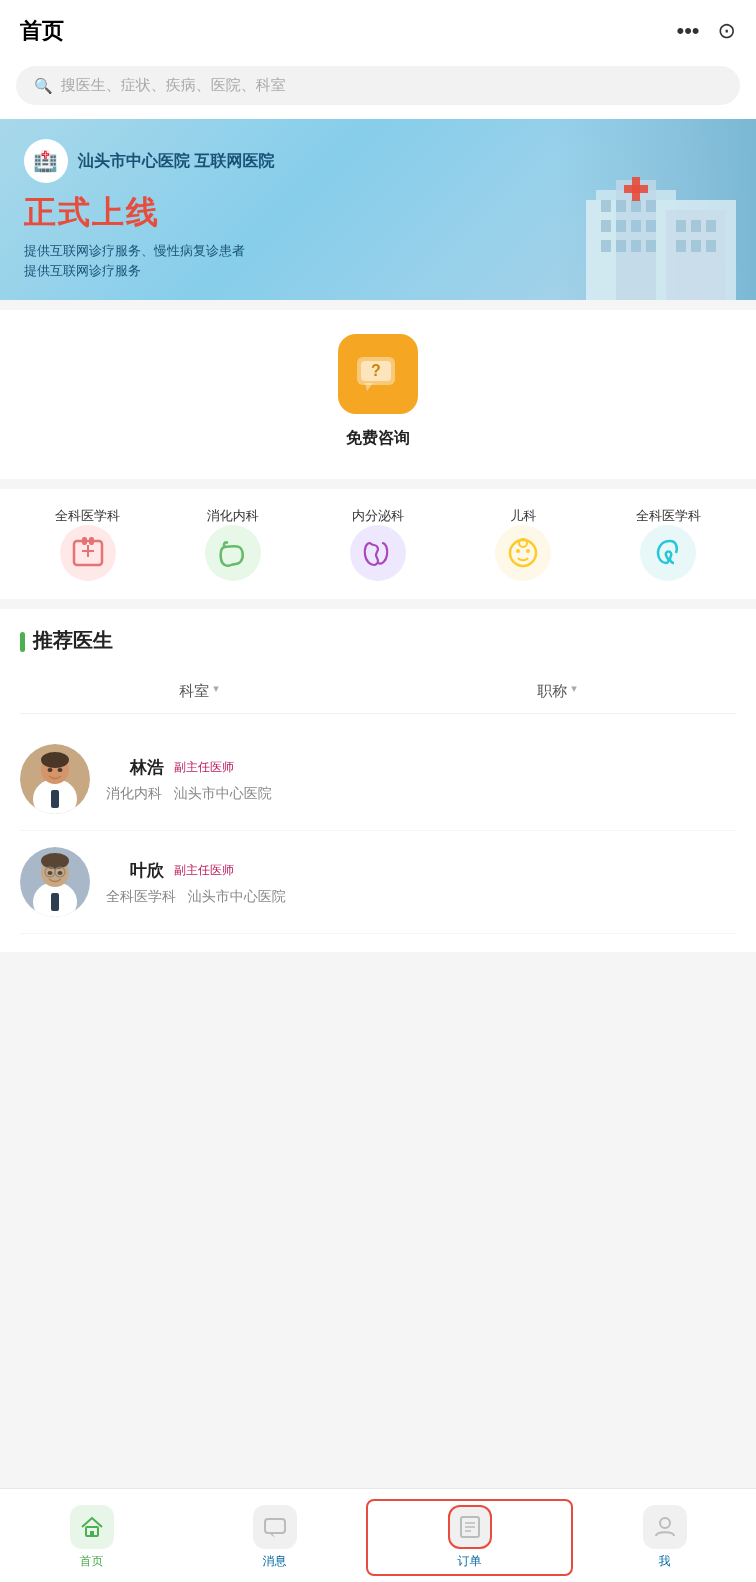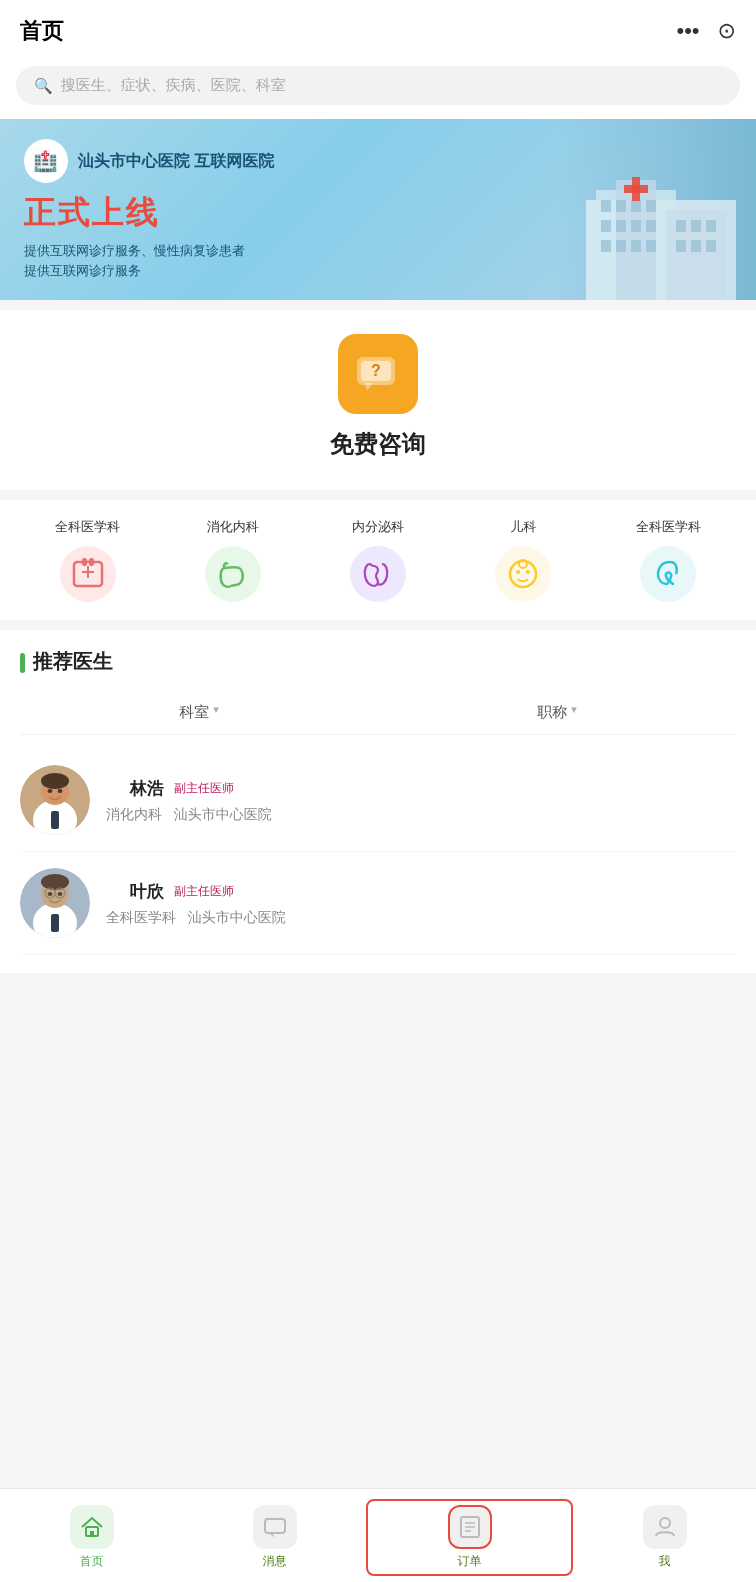--- a/index.html
+++ b/index.html
@@ -134,21 +134,21 @@
       height: 80px;
       background: #f5a623;
       border-radius: 18px;
       display: flex;
       align-items: center;
       justify-content: center;
       margin-bottom: 14px;
       position: relative;
     }
     .consult-title {
-      font-size: 24px;
+      font-size: 16px;
       font-weight: bold;
       color: #222;
       margin-bottom: 6px;
     }
     .consult-desc {
       font-size: 14px;
       color: #888;
       text-align: center;
       line-height: 1.5;
     }
@@ -174,21 +174,21 @@
 
     .dept-grid {
       display: grid;
       grid-template-columns: repeat(5, 1fr);
       gap: 10px;
     }
     .dept-item {
       display: flex;
       flex-direction: column;
       align-items: center;
-      gap: 10px;
+      gap: 0;
       cursor: pointer;
     }
     .dept-name {
       font-size: 13px;
       color: #333;
       text-align: center;
       line-height: 1.4;
     }
     .dept-icon-wrap {
       width: 56px;
@@ -286,21 +286,21 @@
       width: 44px;
       height: 44px;
       border-radius: 12px;
       display: flex;
       align-items: center;
       justify-content: center;
       font-size: 22px;
     }
     .nav-label {
       font-size: 12px;
-      color: #4d7c0f;
+      color: #0369a1;
     }
     .nav-label.active { color: #4CAF50; }
     .nav-item.highlighted .nav-icon-wrap {
       border: 2px solid #e74c3c;
     }
 
     
     .sys-nav {
       background: #fff;
       display: flex;

